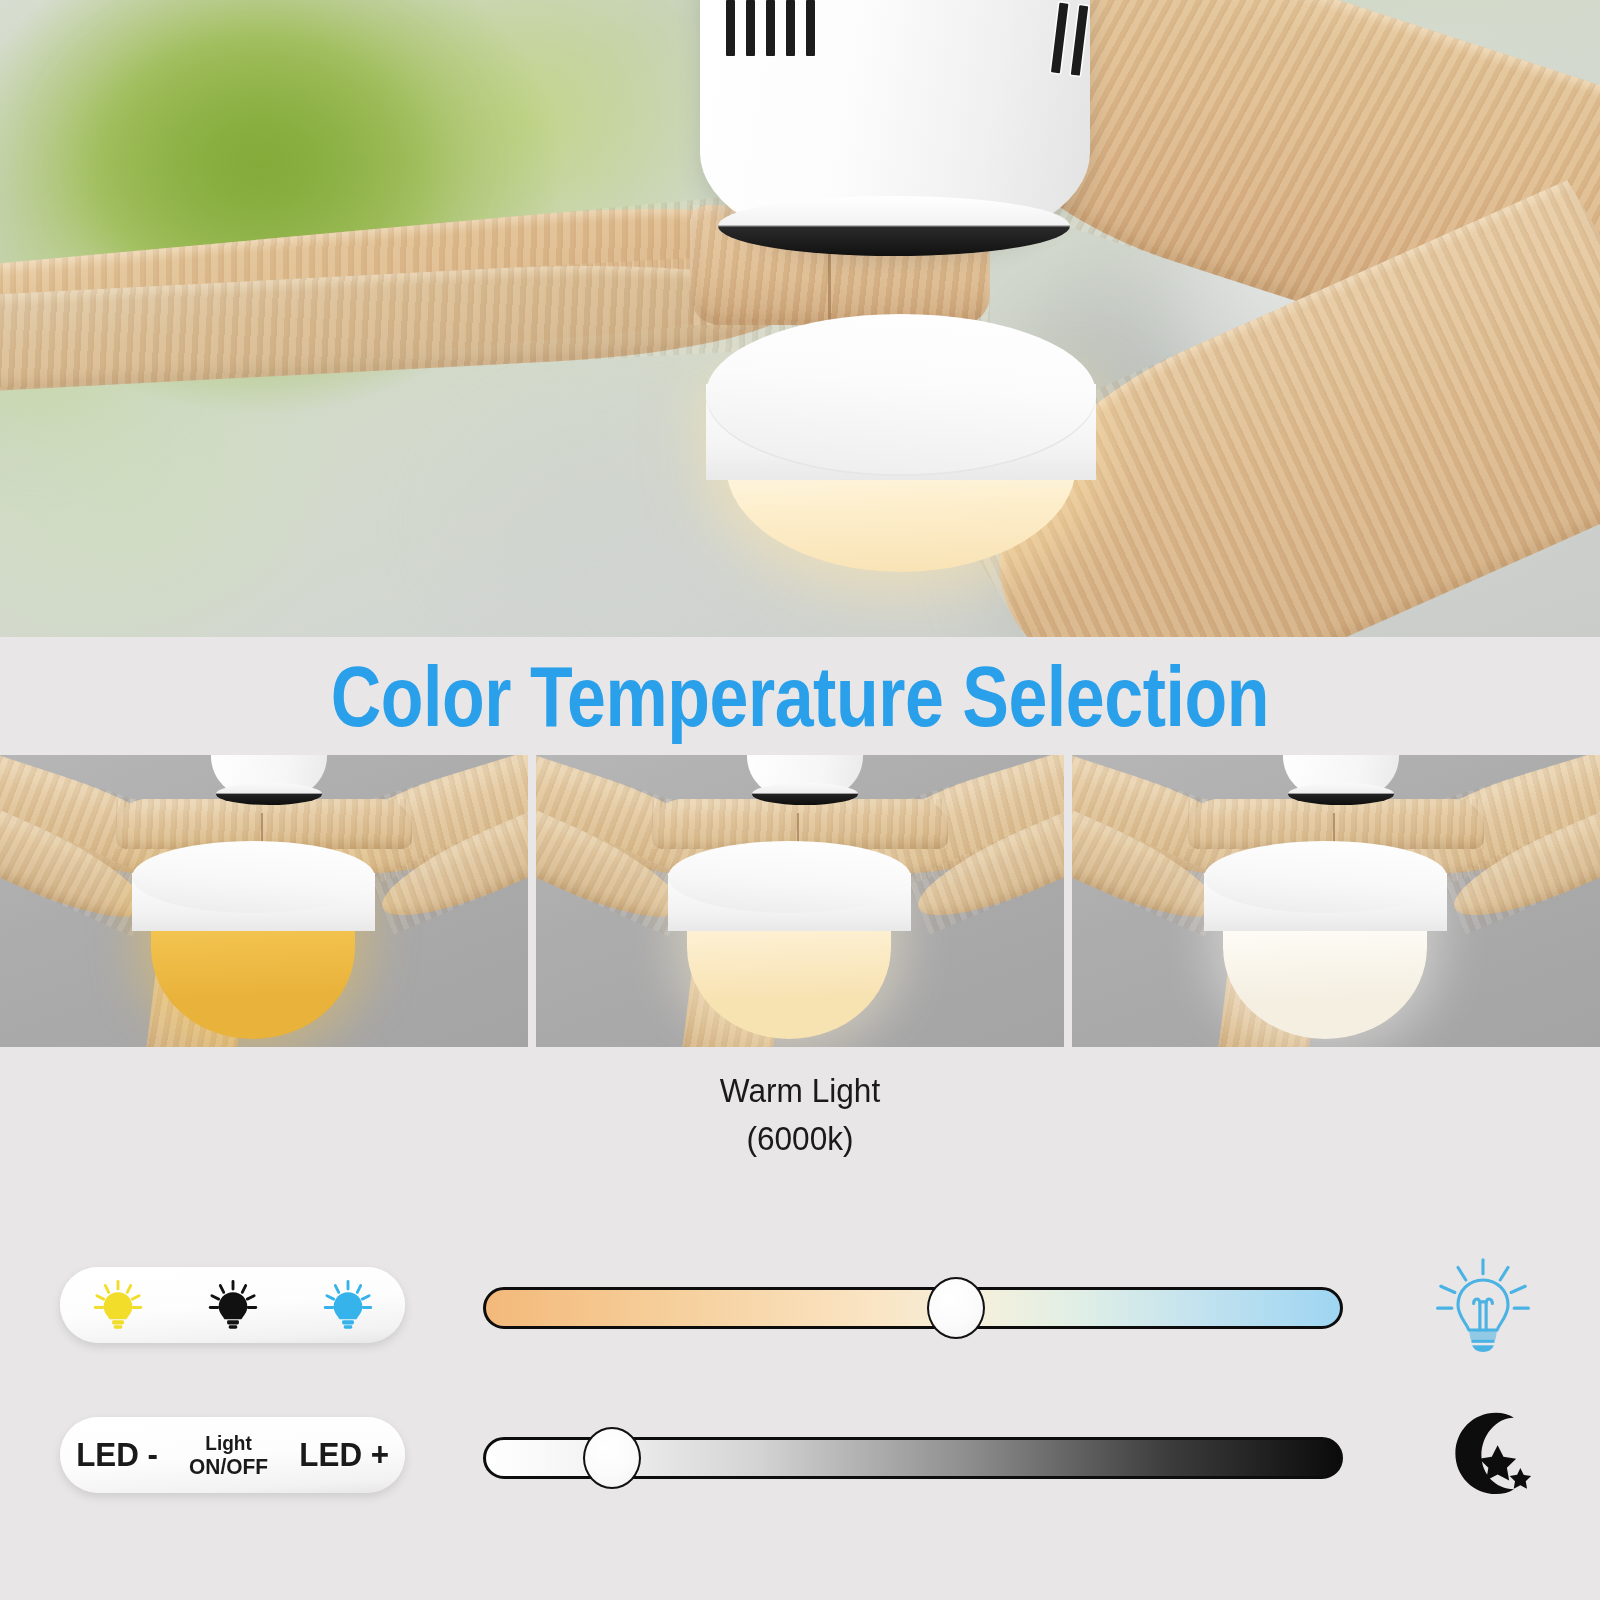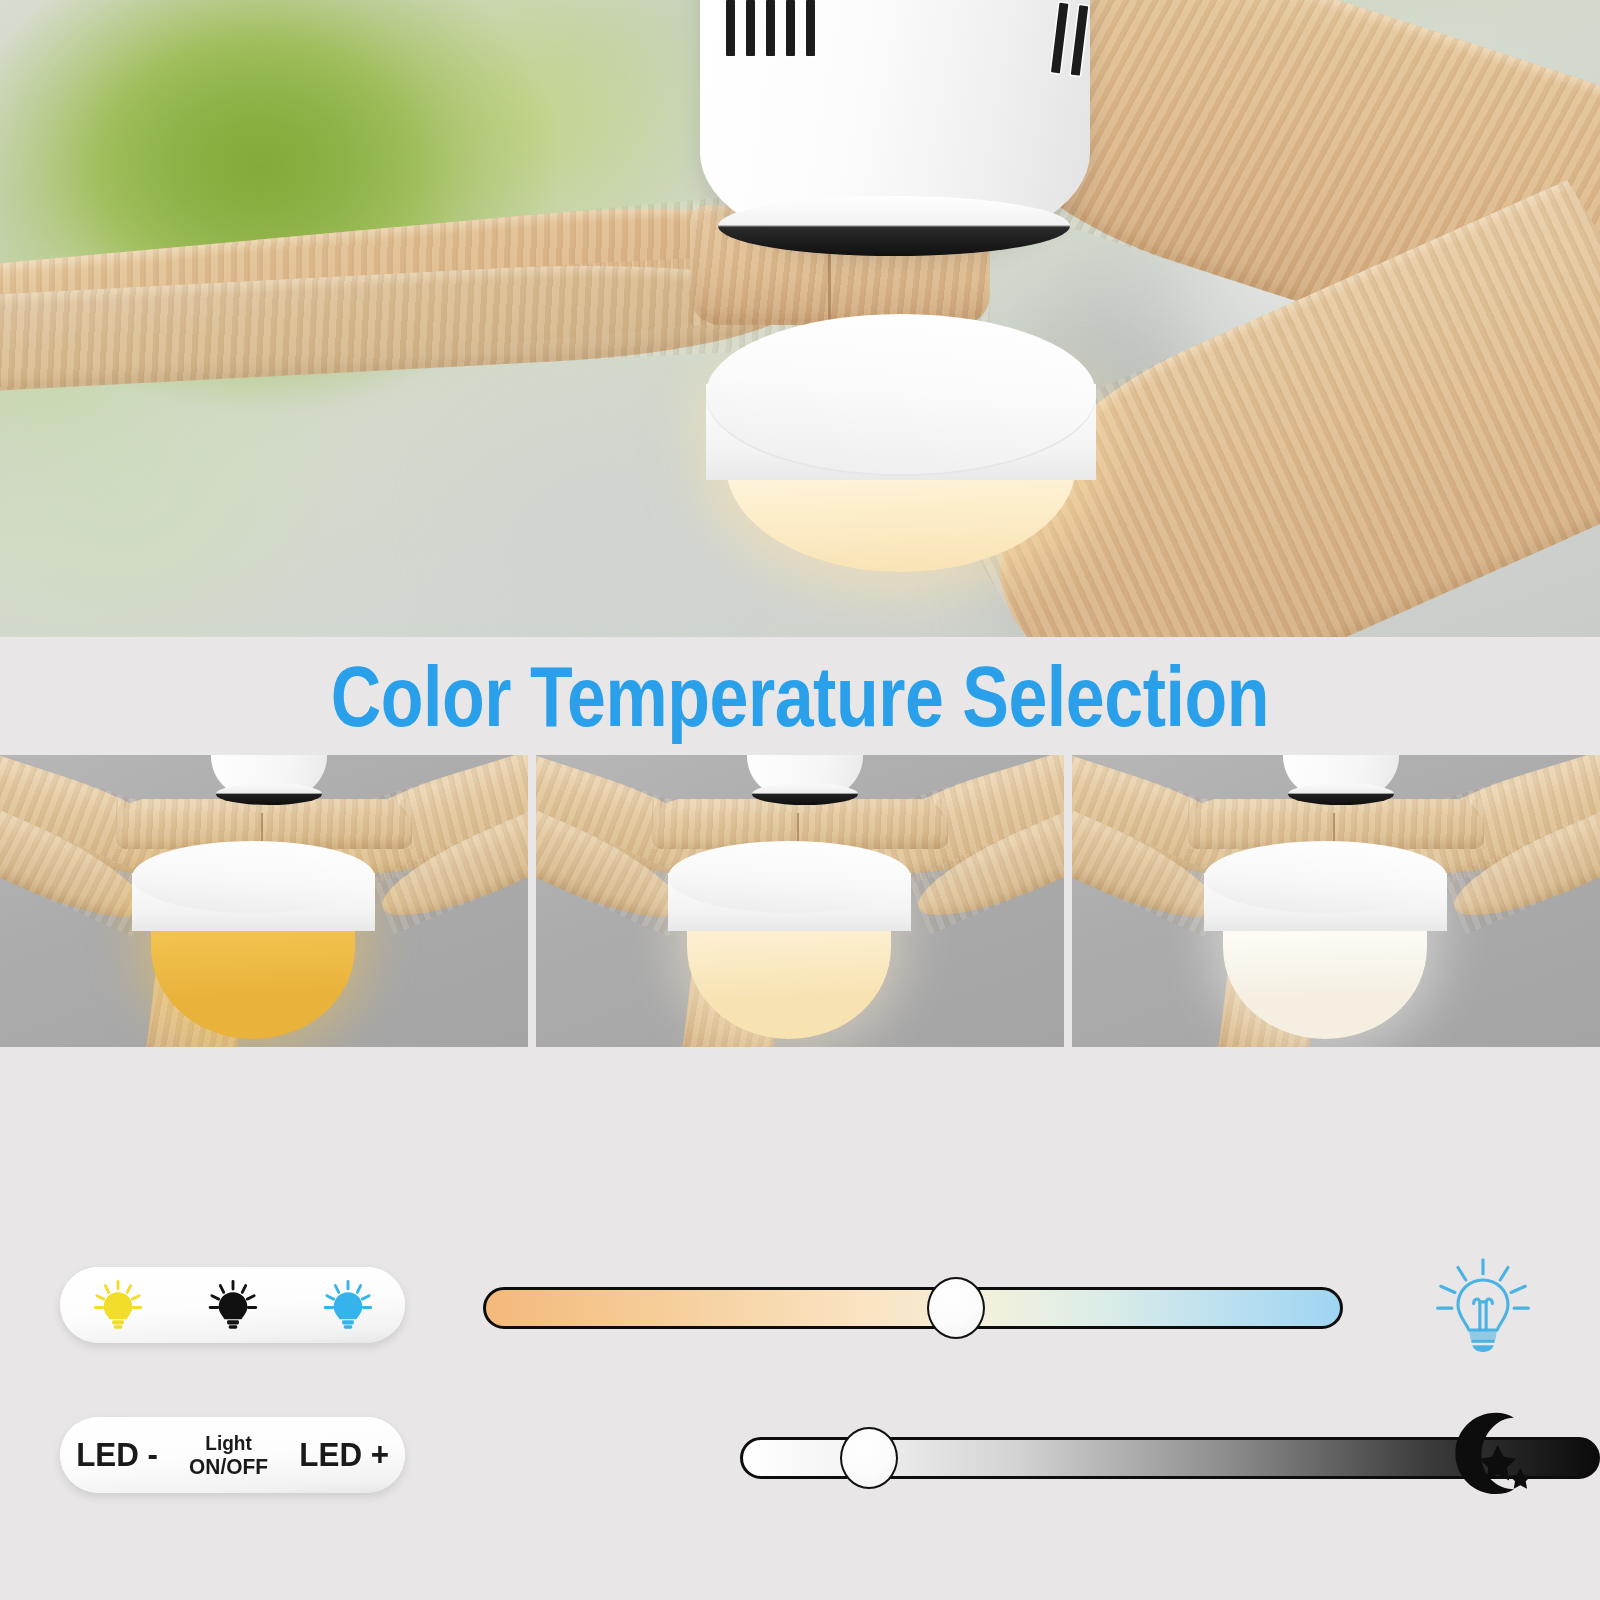--- a/index.html
+++ b/index.html
@@ -207,21 +207,21 @@
   .caption .l1, .caption .l2 {
     font-family: "Liberation Sans", sans-serif;
     font-size: 34px; color: #1a1a1a; line-height: 48px;
     transform: scaleX(0.93); display: block;
   }
 
   
   .controls { position: absolute; left: 0; top: 1230px; width: 1600px; height: 330px; }
   .ctrl-row { position: absolute; left: 0; width: 1600px; height: 150px; display: flex; align-items: center; }
   .row1 { top: 0; }
-  .row2 { top: 150px; justify-content: space-between; }
+  .row2 { top: 150px; }
 
   .remote-btn {
     position: relative;
     margin-left: 60px;
     width: 345px; height: 76px;
     border-radius: 40px;
     background: linear-gradient(176deg, #ffffff 0%, #fdfdfd 50%, #f2f2f2 85%, #e6e6e6 100%);
     box-shadow: 0 4px 9px rgba(120,120,120,.22), inset 0 2px 3px rgba(255,255,255,.95);
     display: flex; align-items: center; justify-content: space-around;
   }
@@ -391,20 +391,24 @@
       <div class="p-light">
         <div class="pl-diff-top" style="background: linear-gradient(rgb(255, 255, 255) 0%, rgb(253, 251, 244) 100%);"></div>
         <div class="pl-diff" style="background: linear-gradient(178deg, rgb(253, 251, 244) 0%, rgb(253, 251, 244) 30%, rgb(245, 239, 226) 72%, rgb(245, 239, 226) 100%); box-shadow: rgba(253, 251, 244, 0.4) 0px 0px 46px 16px;"></div>
         <div class="pl-band"></div>
         <div class="pl-ring"></div>
       </div>
     </div>
   </div>
 
   <div class="captions">
+    <div class="caption">
+      <span class="l1">Warm Light</span>
+      <span class="l2">(6000k)</span>
+    </div>
   </div>
 
   <div class="controls">
 
     <div class="ctrl-row row1">
 
       <div class="remote-btn">
         <svg class="bulb-ico" viewBox="0 0 64 64">
           <g stroke="#f2dd2a" stroke-width="3.4" stroke-linecap="round">
             <line x1="32" y1="4" x2="32" y2="13"></line>

